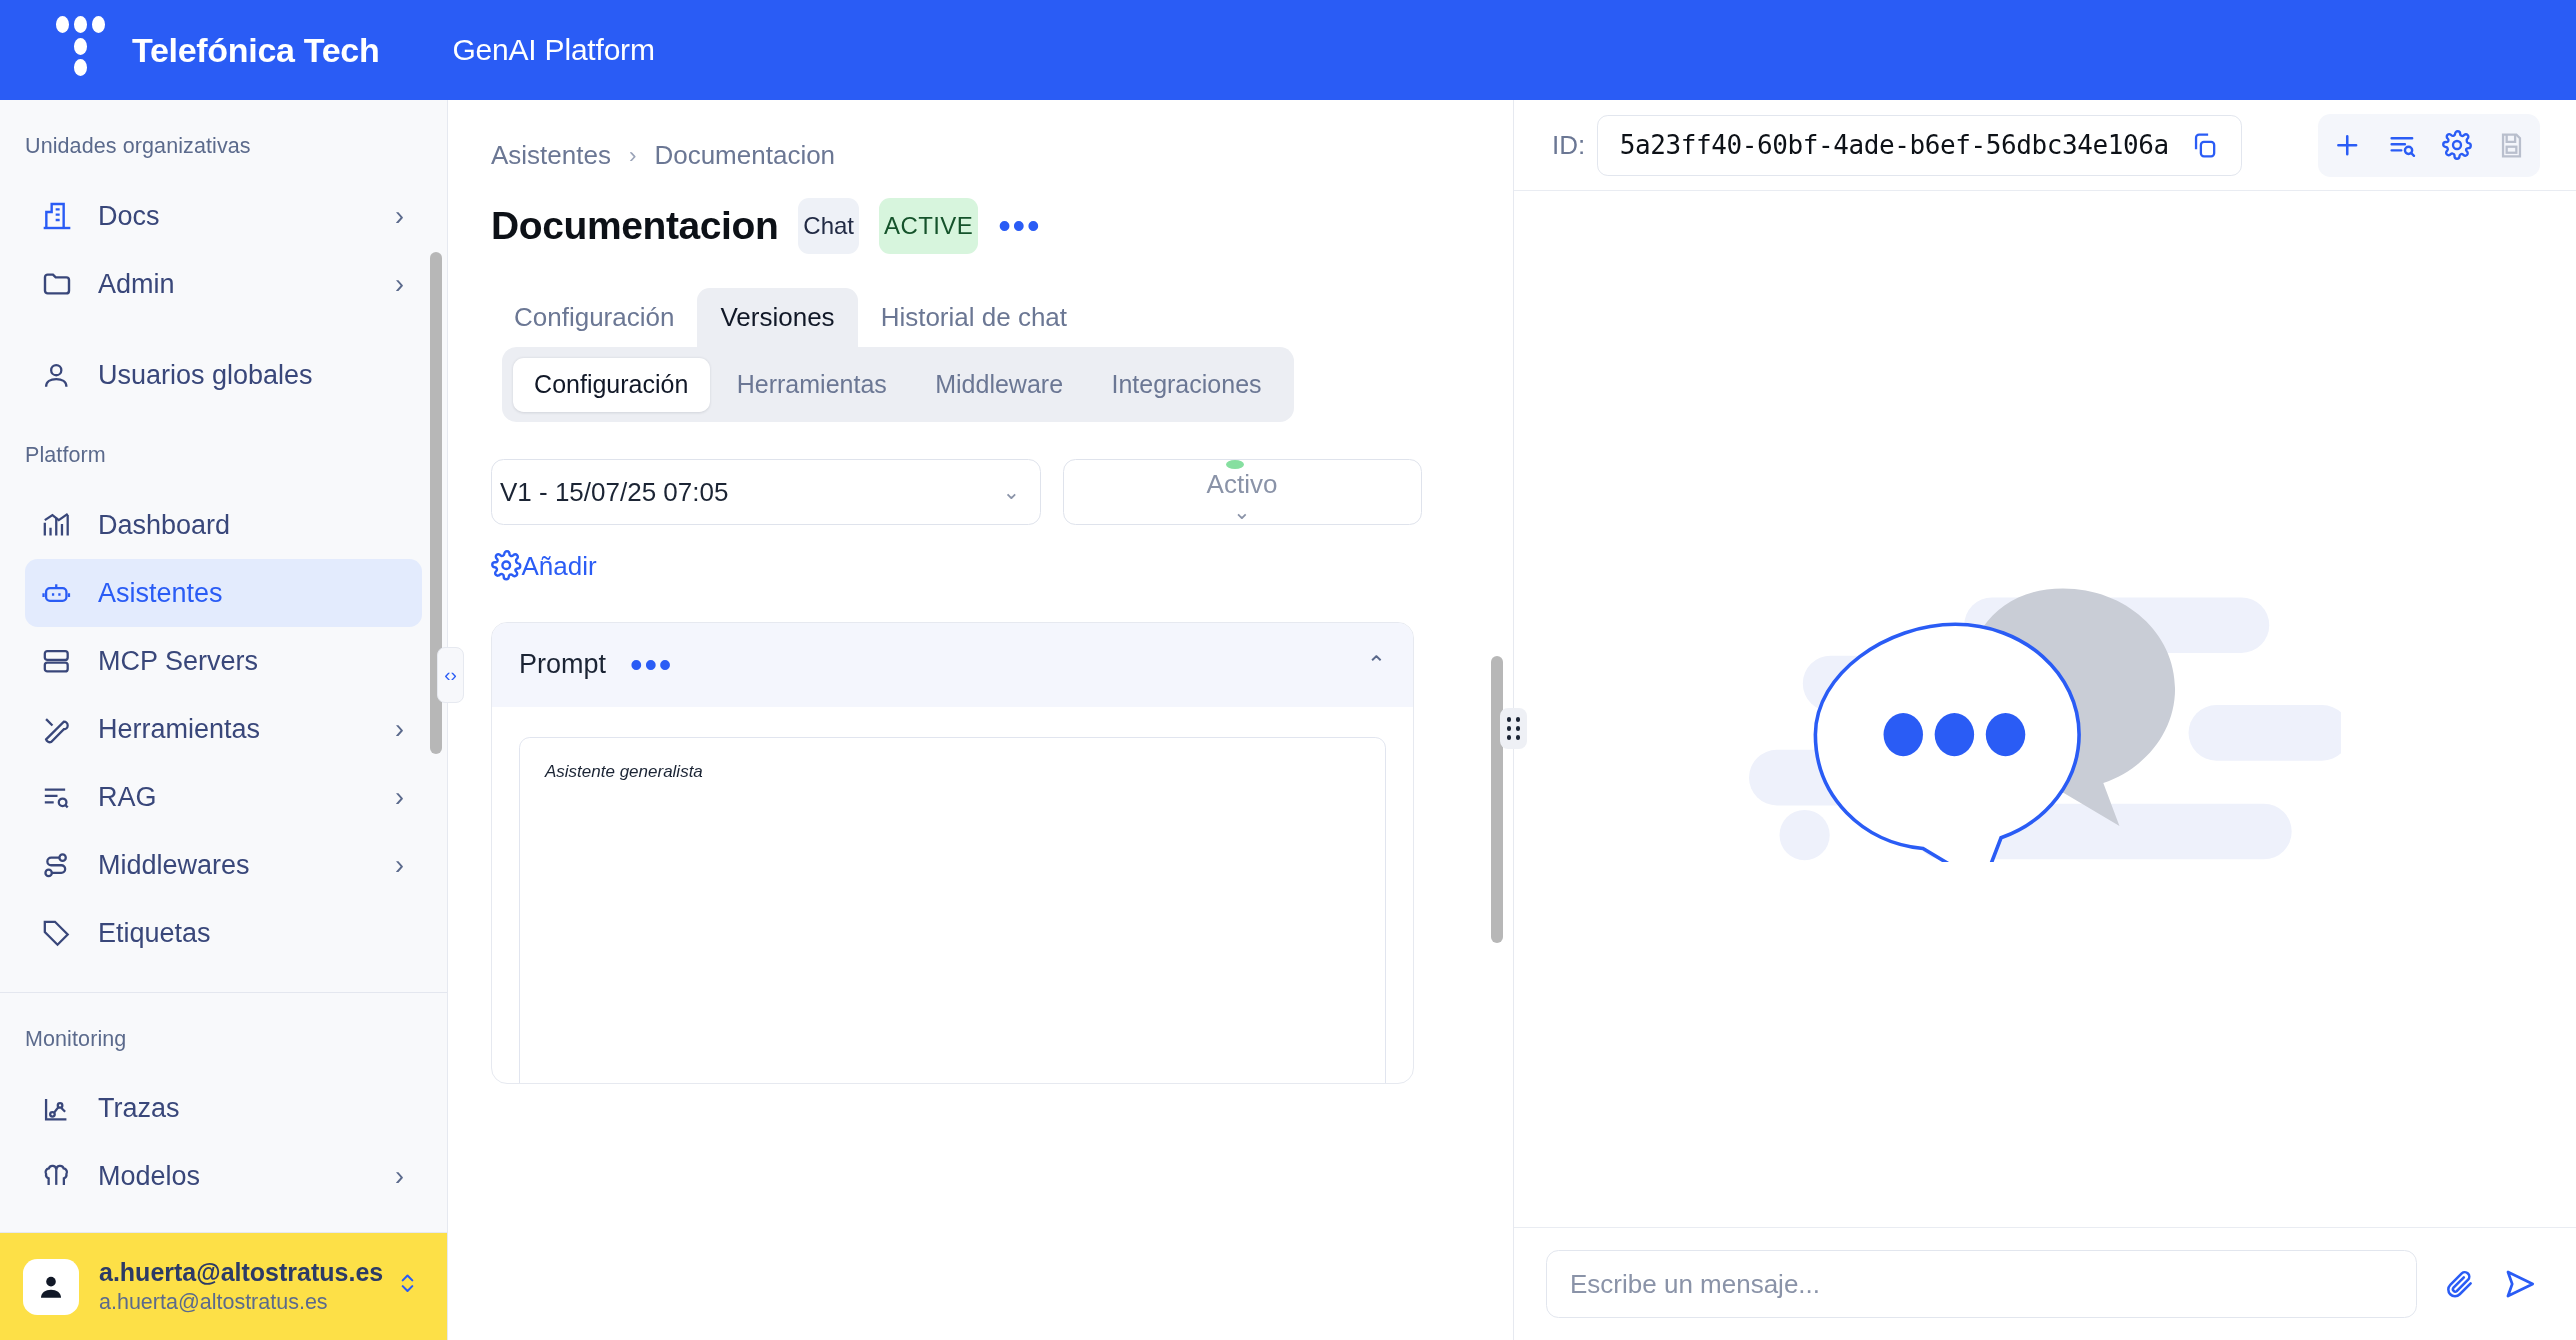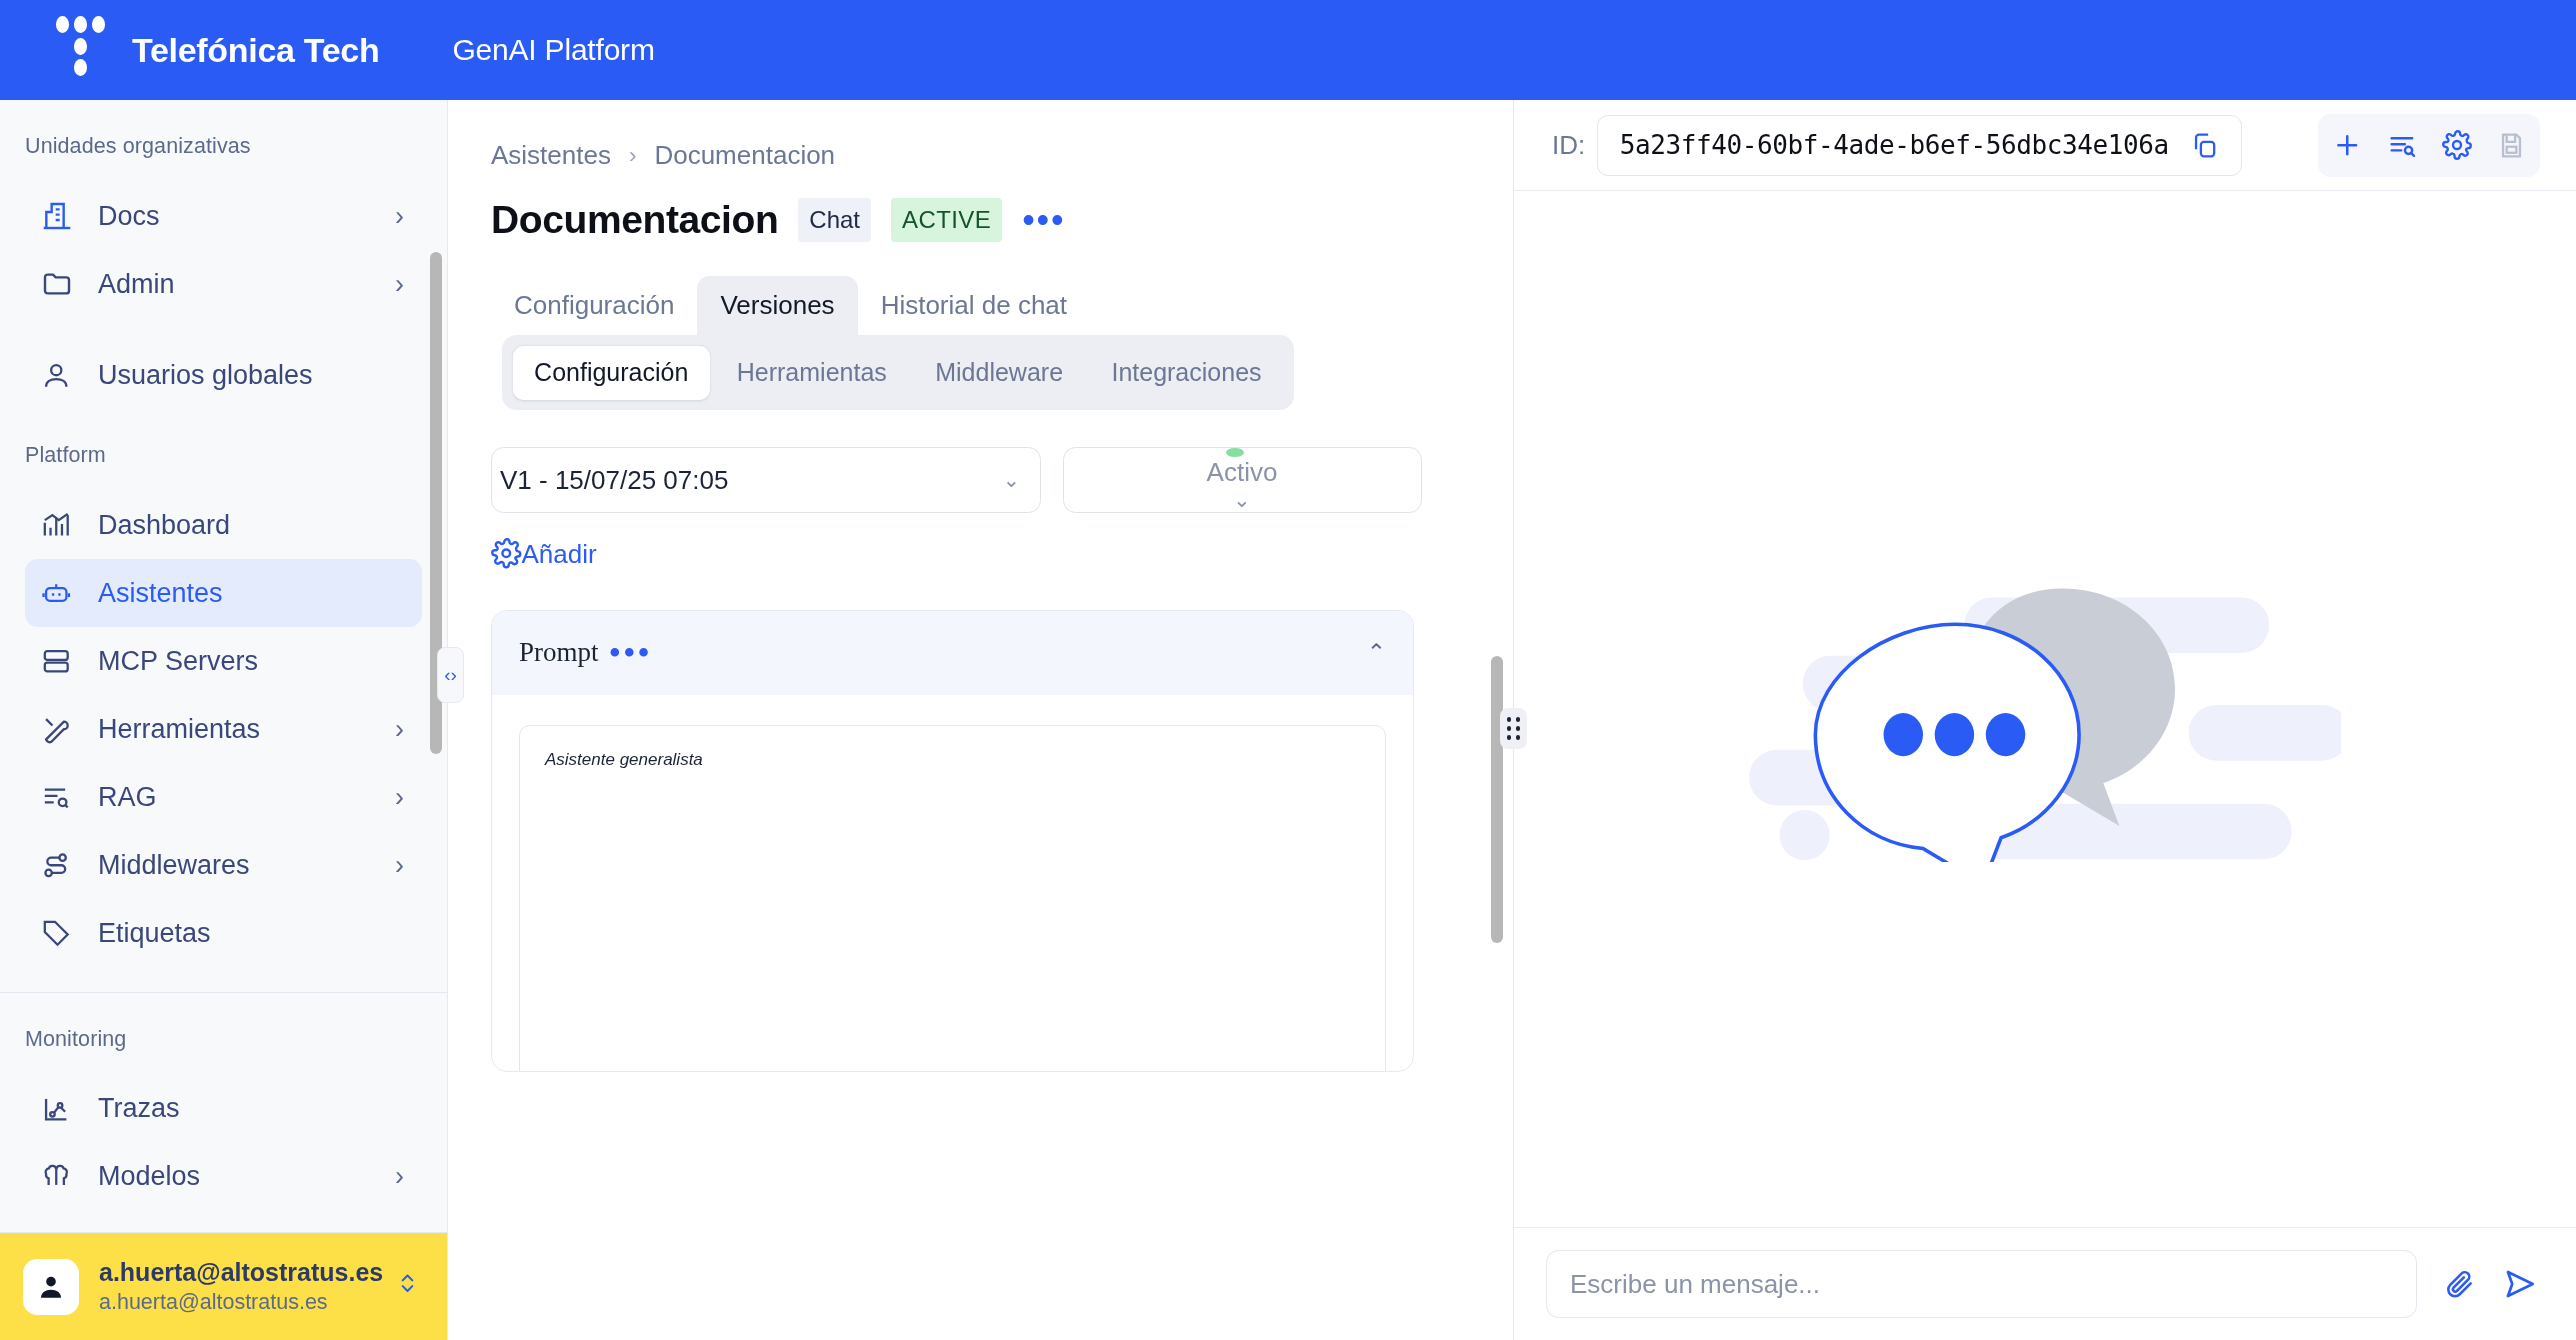--- a/index.html
+++ b/index.html
@@ -91,21 +91,21 @@
     background: #fff; overflow: hidden;
   }
   .breadcrumb { display: flex; align-items: center; gap: 18px; padding: 40px 0 0 43px; }
   .bc-link { color: #6b7794; font-size: 26px; cursor: pointer; }
   .bc-sep { color: #9aa3b8; font-size: 22.4px; }
   .bc-current { color: #6b7794; font-size: 26px; }
 
   .title-row { display: flex; align-items: center; gap: 20px; padding: 27px 0 0 43px; }
   .page-title { font-size: 39px; font-weight: 700; color: #0d1117; letter-spacing: -0.4px; }
   .chip {
-    height: 44px; padding: 0 11px; border-radius: 4px;
+    height: 56px; padding: 0 5px; border-radius: 11px;
     display: flex; align-items: center; font-size: 24px;
   }
   .chip.type { background: #eef1f7; color: #222b45; }
   .chip.status { background: #d7f5dd; color: #15532b; letter-spacing: 0.4px; }
   .dots-menu { color: #2a5cf5; font-size: 36px; line-height: 16px; cursor: pointer; letter-spacing: 1.8px; }
 
   .tabs-outer { padding: 34px 0 0 43px; position: relative; }
   .tabs-row { display: flex; align-items: flex-end; gap: 0; }
   .tab {
     font-size: 26px; color: #6b7794; padding: 14.3px 23px; cursor: pointer;
@@ -137,21 +137,21 @@
 
   .add-row { display: flex; align-items: center; padding: 25px 0 0 43px; }
   .add-link { color: #2a5cf5; font-size: 26px; cursor: pointer; }
 
   .prompt-card {
     margin: 38px 0 0 43px; width: 923px; border: 0.9px solid #e6e9f0;
     border-radius: 16px; overflow: hidden; background: #fff;
   }
   .prompt-head {
     background: #f4f6fd; height: 84px; display: flex; align-items: center;
-    padding: 0 27px; gap: 10px; font-family: Liberation Serif, serif;
+    padding: 0 27px; gap: 24px;
   }
   .prompt-title { font-size: 27px; color: #1b2434; }
   .prompt-caret { margin-left: auto; color: #5b6a8c; font-size: 23px; }
   .prompt-body { padding: 30.5px 27px 0 27px; height: 376px; }
   .prompt-textarea {
     border: 0.9px solid #e1e5ef; border-radius: 10.8px; width: 100%; height: 376px;
     padding: 22px 25px; font-size: 17px; color: #1b2434; font-family: "Liberation Sans", sans-serif;
     line-height: 1.4;
     font-style: italic;
   }

